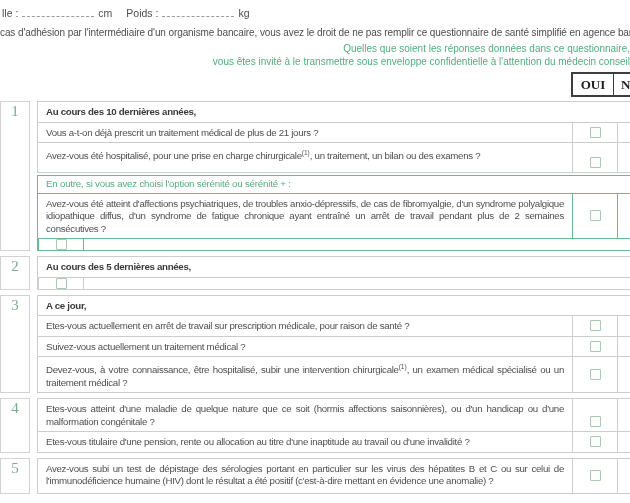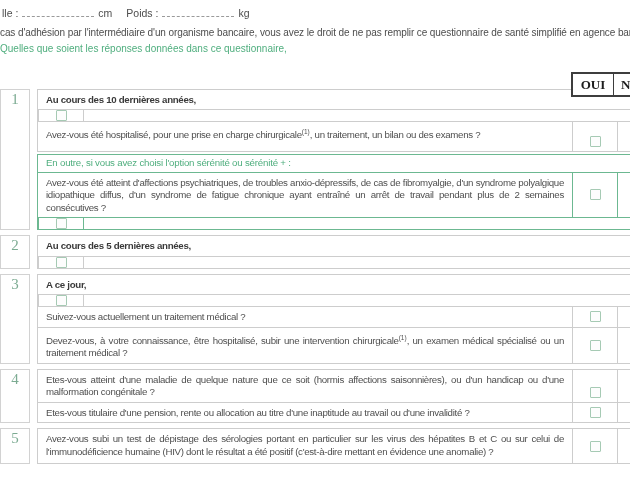--- a/index.html
+++ b/index.html
@@ -8,21 +8,21 @@
     position:relative; width:630px; height:503px; overflow:hidden; background:#fff;
     font-family:"Liberation Sans","DejaVu Sans",sans-serif; color:#4d4d4d;
   }
   
   .topline { padding:7px 0 0 2px; font-size:10.5px; color:#4d4d4d; white-space:nowrap; }
   .blank { display:inline-block; width:72px; height:10px; border-bottom:1px dashed #9a9a9a; margin:0 4px; vertical-align:baseline; }
   .poids-label { margin-left:14px; }
   
   .bank-notice { margin-top:8px; font-size:10px; letter-spacing:-0.1px; white-space:nowrap; color:#4d4d4d; }
   
-  .confidential { margin-top:5px; text-align:left; font-size:10px; line-height:12.5px; color:#4fae7e; }
+  .confidential { margin-top:5px; text-align:right; font-size:10px; line-height:12.5px; color:#4fae7e; }
   
   .answer-header {
     position:absolute; top:72px; left:571px; height:25px; display:flex;
     border:2px solid #3d3d3d; background:#fff;
     font-family:"Liberation Serif","DejaVu Serif",serif; font-weight:bold; font-size:13px; color:#1e1e1e;
   }
   .ah-cell { display:flex; align-items:center; }
   .ah-oui { width:41px; justify-content:center; border-right:1px solid #3d3d3d; }
   .ah-non { width:48px; justify-content:flex-start; padding-left:7px; }
   
@@ -60,37 +60,39 @@
 <div class="page">
 
   <div class="topline">
     <span>lle :</span><span class="blank"></span><span>cm</span><span class="poids-label">Poids :</span><span class="blank"></span><span>kg</span>
   </div>
 
   <div class="bank-notice">cas d'adhésion par l'intermédiaire d'un organisme bancaire, vous avez le droit de ne pas remplir ce questionnaire de santé simplifié en agence bancaire</div>
 
   <div class="confidential">
     <div>Quelles que soient les réponses données dans ce questionnaire,</div>
+    <div>vous êtes invité à le transmettre sous enveloppe confidentielle à l'attention du médecin conseil</div>
   </div>
 
   <div class="answer-header">
     <div class="ah-cell ah-oui">OUI</div>
     <div class="ah-cell ah-non">NON</div>
   </div>
 
   <div class="sections">
 
     <div class="section">
       <div class="numcell">1</div>
       <div class="qcol">
         <div class="qtable">
           <div class="row">
             <div class="qtext bold">Au cours des 10 dernières années,</div>
           </div>
           <div class="row">
+            <div class="qtext">Vous a-t-on déjà prescrit un traitement médical de plus de 21 jours ?</div>
             <div class="acell">
                 <span class="cb"></span>
               </div>
             <div class="acell"></div>
           </div>
           <div class="row minh30">
             <div class="qtext"><span>Avez-vous été hospitalisé, pour une prise en charge chirurgicale</span><sup>(1)</sup><span>, un traitement, un bilan ou des examens ?</span></div>
             <div class="acell low">
                 <span class="cb"></span>
               </div>
@@ -136,20 +138,21 @@
     </div>
 
     <div class="section">
       <div class="numcell">3</div>
       <div class="qcol">
         <div class="qtable">
           <div class="row">
             <div class="qtext bold">A ce jour,</div>
           </div>
           <div class="row">
+            <div class="qtext">Etes-vous actuellement en arrêt de travail sur prescription médicale, pour raison de santé ?</div>
             <div class="acell">
                 <span class="cb"></span>
               </div>
             <div class="acell"></div>
           </div>
           <div class="row">
             <div class="qtext">Suivez-vous actuellement un traitement médical ?</div>
             <div class="acell">
                 <span class="cb"></span>
               </div>

